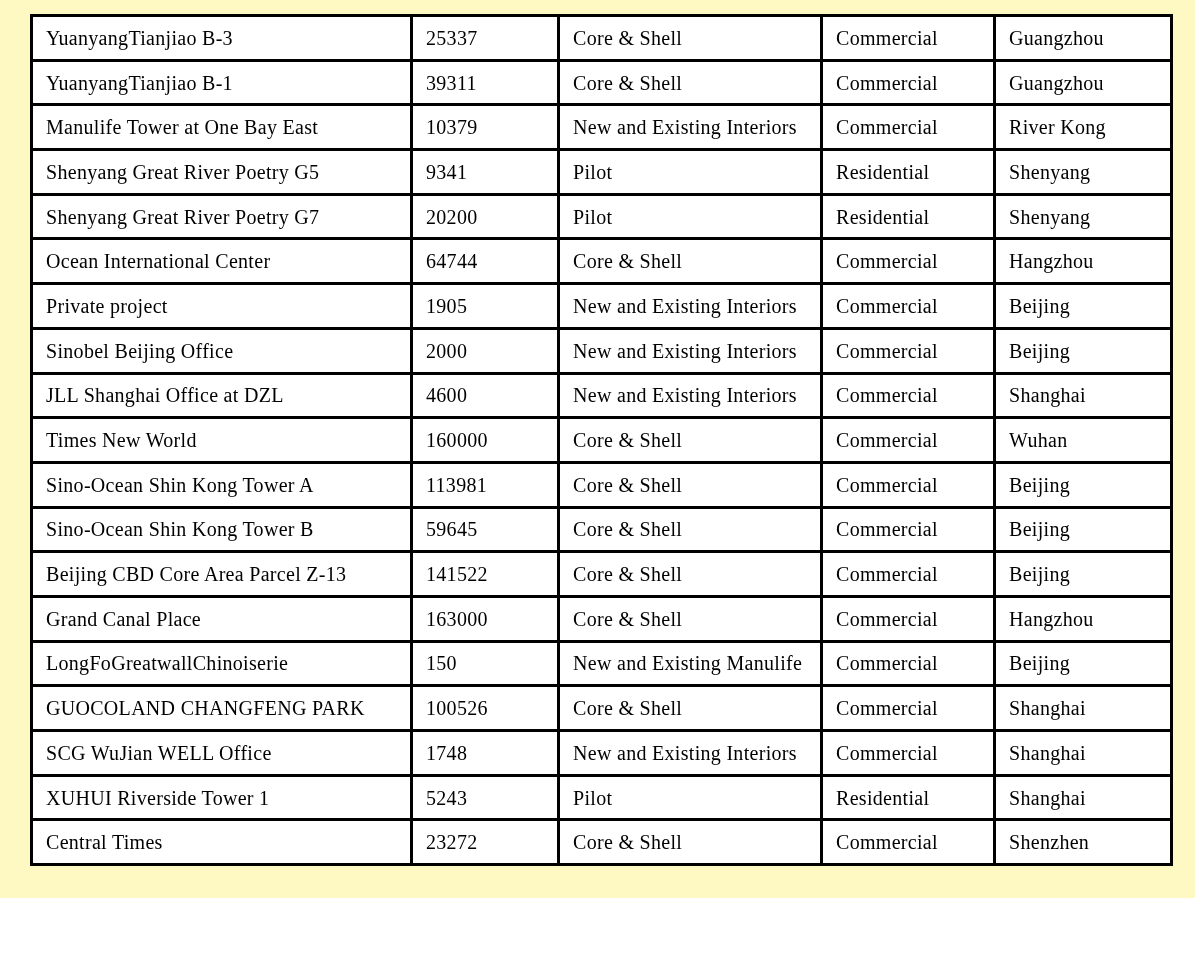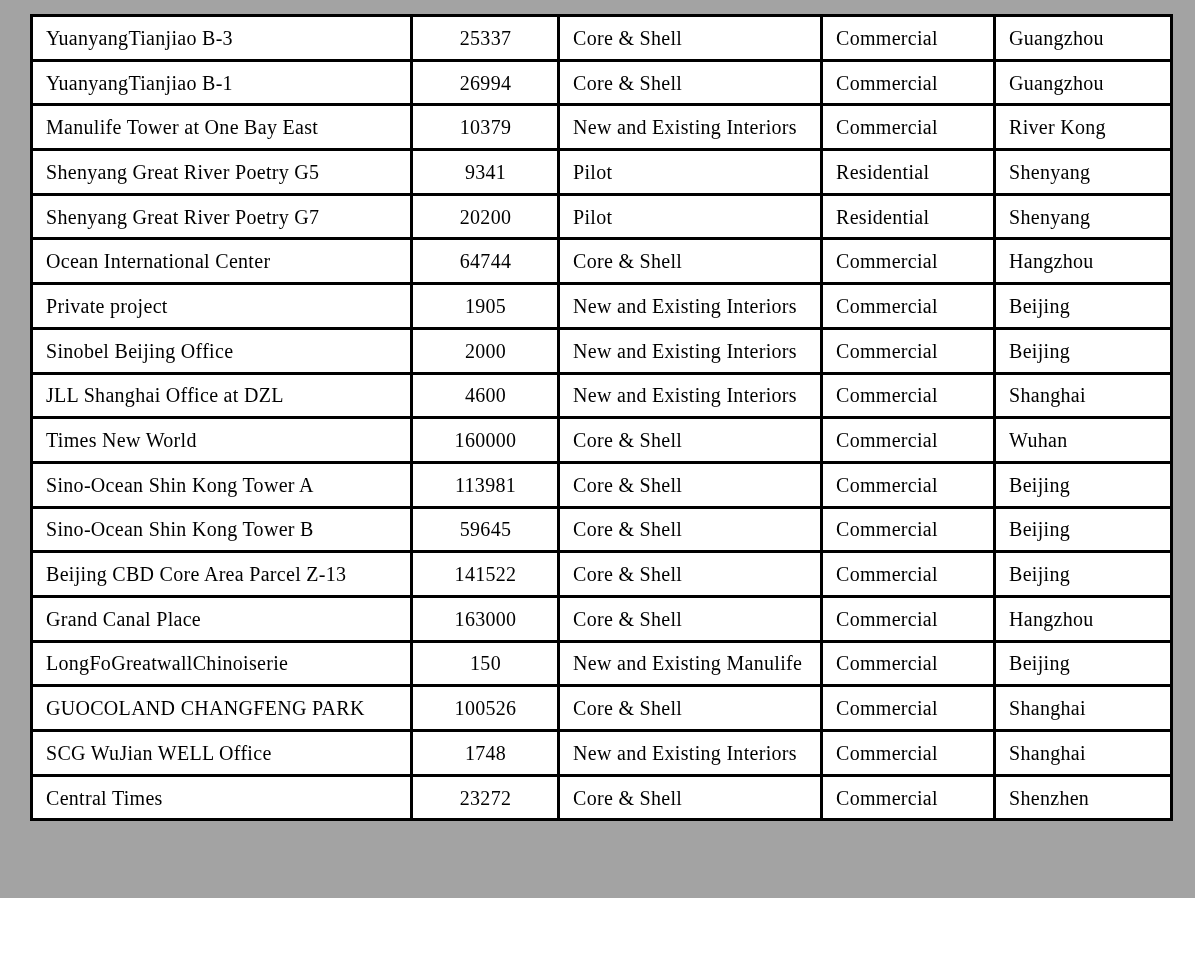--- a/index.html
+++ b/index.html
@@ -8,21 +8,21 @@
     background: #ffffff;
     width: 1195px;
     height: 955px;
     font-family: "Liberation Serif", "DejaVu Serif", serif;
     color: #000000;
   }
   .page {
     position: relative;
     width: 1195px;
     height: 898px;
-    background: #a3a3a3;
+    background: #fef9c3;
     overflow: hidden;
   }
   .well-table {
     position: absolute;
     left: 30px;
     top: 14px;
     width: 1140px;
     border-collapse: collapse;
     table-layout: fixed;
   }
@@ -32,21 +32,21 @@
     font-size: 20px;
     line-height: 1.1;
     padding: 0 10px 0 13px;
     vertical-align: middle;
     white-space: nowrap;
     overflow: hidden;
     background: #ffffff;
     letter-spacing: 0.3px;
   }
   .well-table td.num {
-    text-align: center;
+    text-align: left;
     padding-right: 12px;
   }
   .footer-note {
     position: absolute;
     left: 33px;
     top: 916px;
     font-size: 24px;
     color: #111111;
     white-space: nowrap;
     letter-spacing: 0.5px;
@@ -71,21 +71,21 @@
     <tbody>
         <tr>
       <td>YuanyangTianjiao B-3</td>
       <td class="num">25337</td>
       <td>Core &amp; Shell</td>
       <td>Commercial</td>
       <td>Guangzhou</td>
     </tr>
         <tr>
       <td>YuanyangTianjiao B-1</td>
-      <td class="num">26994</td>
+      <td class="num">39311</td>
       <td>Core &amp; Shell</td>
       <td>Commercial</td>
       <td>Guangzhou</td>
     </tr>
         <tr>
       <td>Manulife Tower at One Bay East</td>
       <td class="num">10379</td>
       <td>New and Existing Interiors</td>
       <td>Commercial</td>
       <td>River Kong</td>
@@ -182,20 +182,27 @@
       <td>Shanghai</td>
     </tr>
         <tr>
       <td>SCG WuJian WELL Office</td>
       <td class="num">1748</td>
       <td>New and Existing Interiors</td>
       <td>Commercial</td>
       <td>Shanghai</td>
     </tr>
         <tr>
+      <td>XUHUI Riverside Tower 1</td>
+      <td class="num">5243</td>
+      <td>Pilot</td>
+      <td>Residential</td>
+      <td>Shanghai</td>
+    </tr>
+        <tr>
       <td>Central Times</td>
       <td class="num">23272</td>
       <td>Core &amp; Shell</td>
       <td>Commercial</td>
       <td>Shenzhen</td>
     </tr>
       </tbody>
   </table>
 
   <div class="footer-note"><span>（更多关于 WELL 的信息请访问：</span><span class="url">https://www.wellcertified.com/</span><span>）</span></div>

